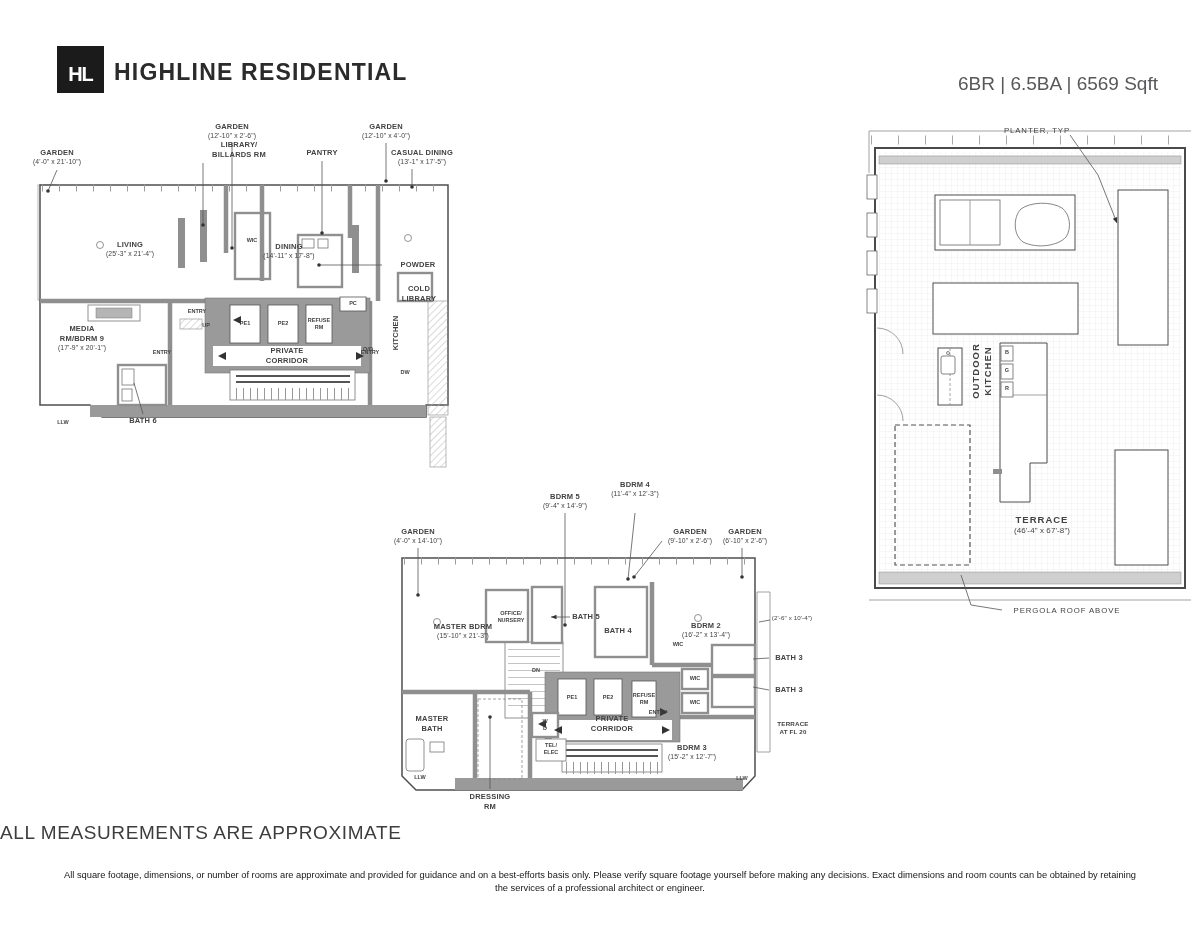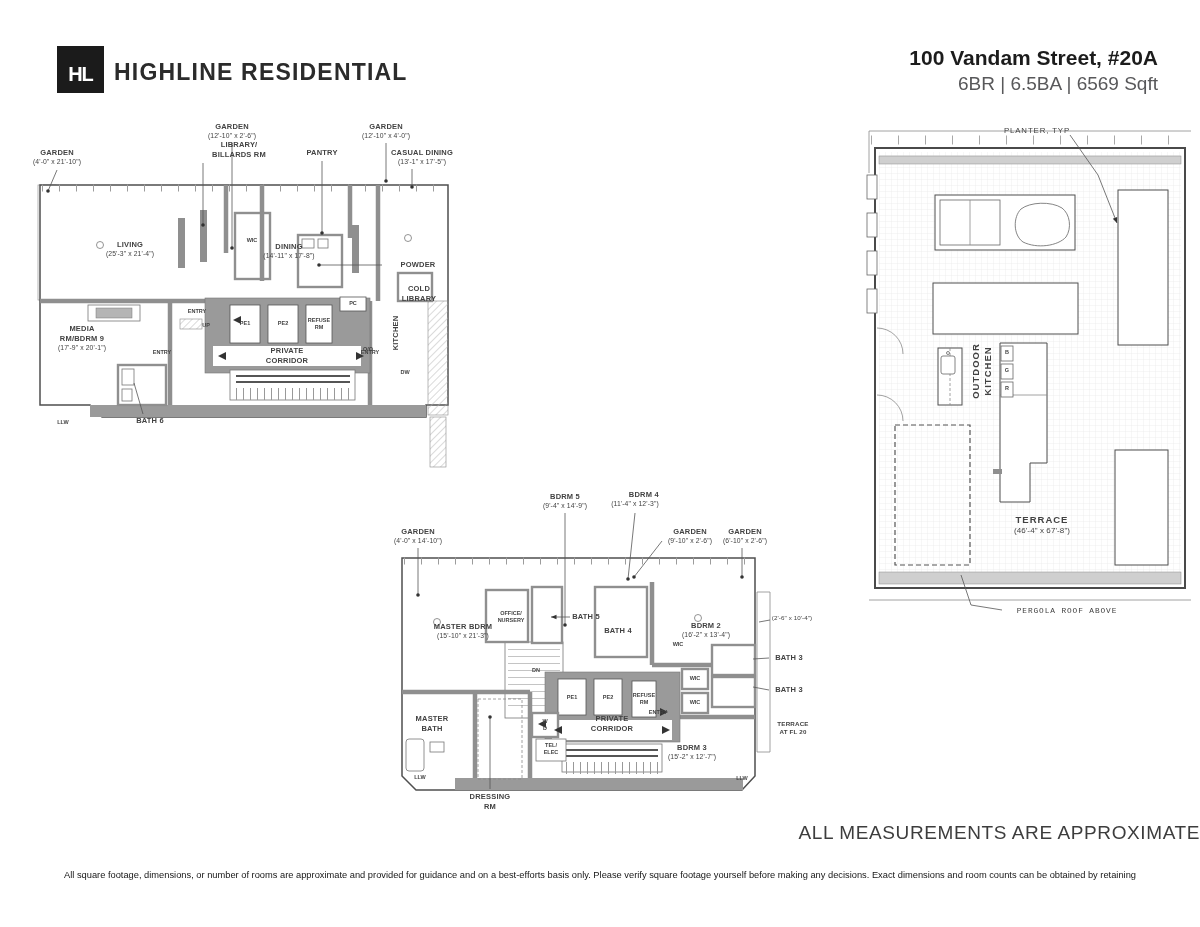--- a/index.html
+++ b/index.html
@@ -50,35 +50,34 @@
   .hatchline{stroke:#999;stroke-width:12;stroke-dasharray:1 6;}
   .stairv{stroke:#c4c4c4;stroke-width:52;stroke-dasharray:1 6;}
   .hatchr{fill:url(#hatch);stroke:#8a8a8a;stroke-width:.6;}
   .pband{fill:#cfcfcf;stroke:#8a8a8a;stroke-width:.5;}
   .pergola{fill:none;stroke:#555;stroke-width:1.2;stroke-dasharray:5 3;}
   .tri{fill:#333;}
   .leader{fill:none;stroke:#555;stroke-width:.8;}
   .ldot{fill:#333;}
   .ahead{fill:#333;}
   
-  .approx{position:absolute;left:0;right:0;top:822px;text-align:right;font-size:19px;
+  .approx{position:absolute;left:0;right:0;top:822px;text-align:left;font-size:19px;
           letter-spacing:.6px;color:#3d3d3d;}
   .disc{position:absolute;left:0;right:0;top:869px;text-align:center;font-size:9.3px;
         line-height:12.5px;color:#161616;}
 </style>
 </head>
 <body>
 
 <div class="sheet">
 
   <div class="logo">
     <span>HL</span>
   </div>
   <div class="brand">HIGHLINE RESIDENTIAL</div>
-  <div class="addr">100 Vandam Street, #20A</div>
   <div class="specs">6BR | 6.5BA | 6569 Sqft</div>
 
   <div class="plan" style="left:30px;top:113px;width:460px;height:365px;">
     <svg width="460" height="365" viewBox="0 0 460 365">
       <defs>
         <pattern id="hatch" width="5" height="5" patternUnits="userSpaceOnUse" patternTransform="rotate(45)">
           <line x1="0" y1="0" x2="0" y2="5" stroke="#b5b5b5" stroke-width="1"></line>
         </pattern>
       </defs>
       <g>
@@ -216,21 +215,21 @@
         <div class="lbl tiny" style="left: 132px; top: 240px;">
           <div class="n">ENTRY</div>
         </div>
         <div class="lbl tiny" style="left: 340px; top: 240px;">
           <div class="n">ENTRY</div>
         </div>
         <div class="lbl" style="left: 257px; top: 243px;">
           <div class="n">PRIVATE</div>
           <div class="n">CORRIDOR</div>
         </div>
-        <div class="lbl" style="left: 120px; top: 308px; text-align: center;">
+        <div class="lbl" style="left: 113px; top: 308px; text-align: center;">
           <div class="n">BATH 6</div>
         </div>
         <div class="lbl tiny" style="left: 33px; top: 310px;">
           <div class="n">LLW</div>
         </div>
         <div class="lbl tiny" style="left: 338px; top: 237px;">
           <div class="n">O/O</div>
         </div>
         <div class="lbl tiny" style="left: 375px; top: 260px;">
           <div class="n">DW</div>
@@ -303,21 +302,21 @@
     </svg>
     <div class="labels">
         <div class="lbl" style="left: 28px; top: 49px;">
           <div class="n">GARDEN</div>
           <div class="d">(4'-0" x 14'-10")</div>
         </div>
         <div class="lbl" style="left: 175px; top: 14px;">
           <div class="n">BDRM 5</div>
           <div class="d">(9'-4" x 14'-9")</div>
         </div>
-        <div class="lbl" style="left: 245px; top: 12px; text-align: right;">
+        <div class="lbl" style="left: 245px; top: 2px;">
           <div class="n">BDRM 4</div>
           <div class="d">(11'-4" x 12'-3")</div>
         </div>
         <div class="lbl" style="left: 300px; top: 49px;">
           <div class="n">GARDEN</div>
           <div class="d">(9'-10" x 2'-6")</div>
         </div>
         <div class="lbl" style="left: 355px; top: 49px;">
           <div class="n">GARDEN</div>
           <div class="d">(6'-10" x 2'-6")</div>
@@ -461,33 +460,34 @@
           <div class="n">PLANTER, TYP</div>
         </div>
         <div class="lbl big" style="left: 127px; top: 258px; transform: translate(-50%, -50%) rotate(-90deg);">
           <div class="n">OUTDOOR</div>
           <div class="n">KITCHEN</div>
         </div>
         <div class="lbl big" style="left: 187px; top: 412px;">
           <div class="n">TERRACE</div>
           <div class="d">(46'-4" x 67'-8")</div>
         </div>
-        <div class="lbl hand" style="left: 212px; top: 498px; font-family: Liberation Mono, monospace;">
+        <div class="lbl hand" style="left: 212px; top: 498px;">
           <div class="n">PERGOLA ROOF ABOVE</div>
         </div>
         <div class="lbl tiny" style="left: 152px; top: 240px;">
           <div class="n">B</div>
         </div>
         <div class="lbl tiny" style="left: 152px; top: 258px;">
           <div class="n">G</div>
         </div>
         <div class="lbl tiny" style="left: 152px; top: 276px;">
           <div class="n">R</div>
         </div>
       </div>
   </div>
 
   <div class="approx">ALL MEASUREMENTS ARE APPROXIMATE</div>
   <div class="disc">
     <div>All square footage, dimensions, or number of rooms are approximate and provided for guidance and on a best-efforts basis only. Please verify square footage yourself before making any decisions. Exact dimensions and room counts can be obtained by retaining</div>
+    <div>the services of a professional architect or engineer.</div>
   </div>
 
 </div>
 
 </body></html>

